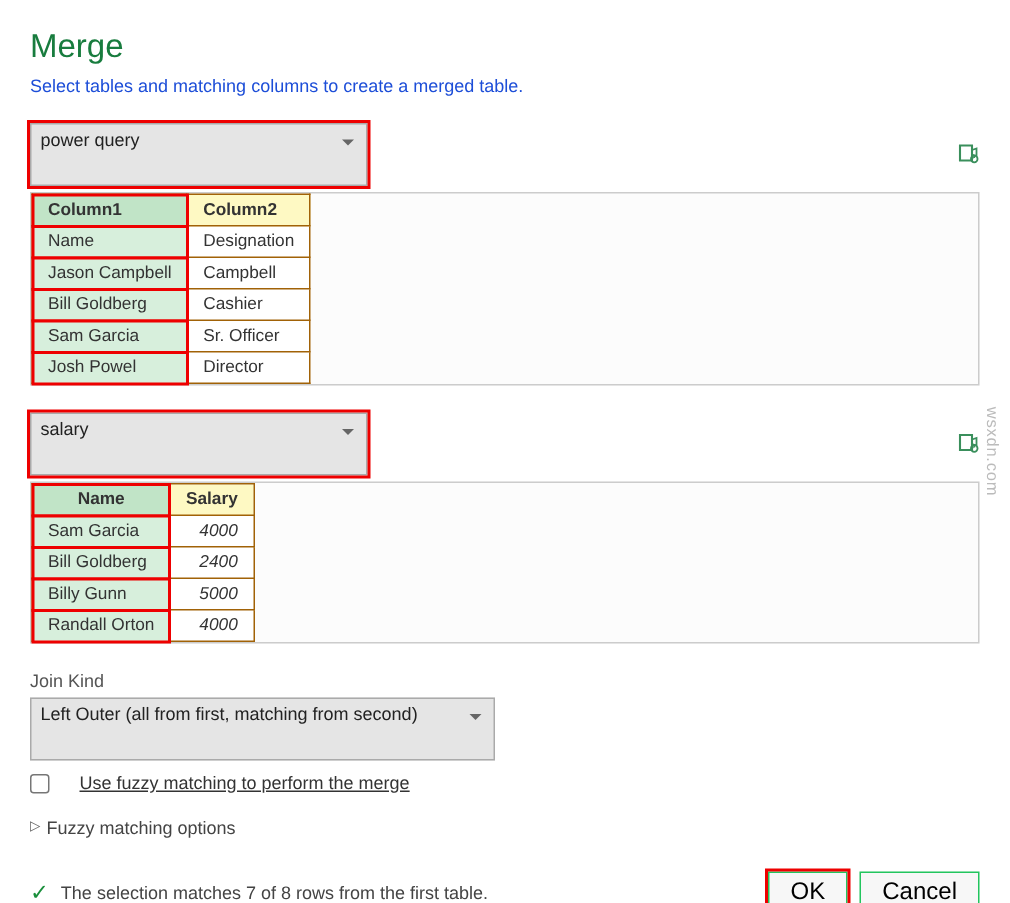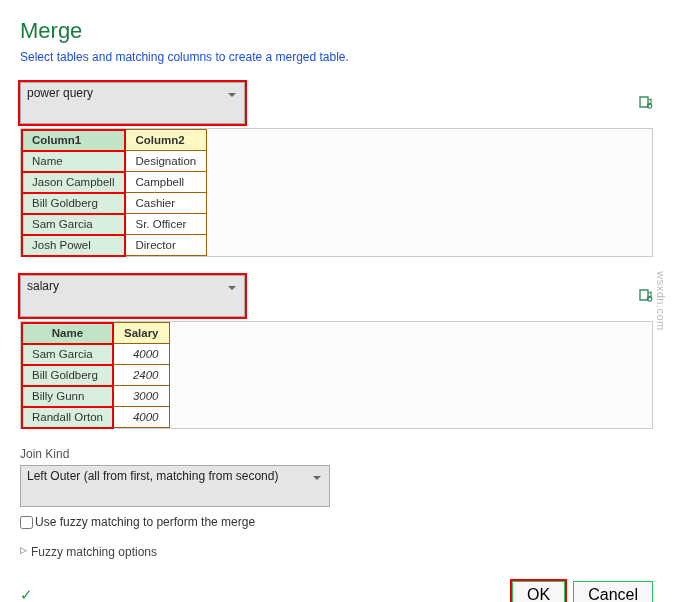--- a/index.html
+++ b/index.html
@@ -14,21 +14,21 @@
     .tbl-wrap { border: 1px solid #ccc; background: #fcfcfc; margin-bottom: 18px; padding: 0; }
     table.preview { border-collapse: collapse; font-size: 11.5px; }
     table.preview th, table.preview td { border: 1px solid #a16207; padding: 4px 10px; text-align: left; background: #fff; }
     table.preview th { background: #fef9c3; font-weight: 600; }
     table.preview th.sel, table.preview td.sel { background: #d7efdc; }
     table.preview th.sel { background: #c1e4c7; }
     table.preview td.num { text-align: right; font-style: italic; }
     .col-red { outline: 2px solid #e00; outline-offset: -1px; position: relative; z-index: 1; }
     .label { font-size: 12px; color: #555; margin-top: 4px; margin-bottom: 4px; }
     .dd-wide { width: 310px; }
-    .chk-row { display: flex; align-items: center; gap: 2px; margin-top: 8px; font-size: 12px; }
+    .chk-row { display: flex; align-items: center; gap: 20px; margin-top: 8px; font-size: 12px; text-decoration: underline; }
     .chk-row input { margin: 0; }
     .expander { margin-top: 16px; font-size: 12px; color: #444; display: flex; align-items: flex-start; gap: 4px; cursor: pointer; }
     .expander::before { content: "▷"; font-size: 9px; color: #666; }
     .status-row { display: flex; align-items: center; justify-content: space-between; margin-top: 22px; }
     .status-left { display: flex; align-items: center; gap: 8px; font-size: 12px; color: #444; }
     .check-icon { color: #1a8f3c; font-size: 15px; }
     .btns { display: flex; gap: 8px; }
     .btn { border: 1px solid #22c55e; background: #f7f7f7; font-size: 16px; padding: 4px 14px; cursor: pointer; }
     .btn.ok { outline: 2px solid #e00; }
     .watermark { position: fixed; right: 6px; top: 50%; transform: translateY(-50%) rotate(0deg); writing-mode: vertical-rl; font-size: 11px; color: #bbb; letter-spacing: 0.5px; }
@@ -104,21 +104,21 @@
     <tr>
           <td class="sel col-red">Sam Garcia</td>
           <td class="num">4000</td>
         </tr>
     <tr>
           <td class="sel col-red">Bill Goldberg</td>
           <td class="num">2400</td>
         </tr>
     <tr>
           <td class="sel col-red">Billy Gunn</td>
-          <td class="num">3000</td>
+          <td class="num">5000</td>
         </tr>
     <tr>
           <td class="sel col-red">Randall Orton</td>
           <td class="num">4000</td>
         </tr>
   </tbody>
     </table>
 </div>
 
 <div class="label">Join Kind</div>
@@ -129,20 +129,21 @@
   <span>Use fuzzy matching to perform the merge</span>
 </div>
 
 <div class="expander">
   <span>Fuzzy matching options</span>
 </div>
 
 <div class="status-row">
   <div class="status-left">
     <span class="check-icon">✓</span>
+    <span>The selection matches 7 of 8 rows from the first table.</span>
   </div>
   <div class="btns">
     <button class="btn ok">OK</button>
     <button class="btn">Cancel</button>
   </div>
 </div>
 
 <div class="watermark">wsxdn.com</div>
 
 </body></html>

